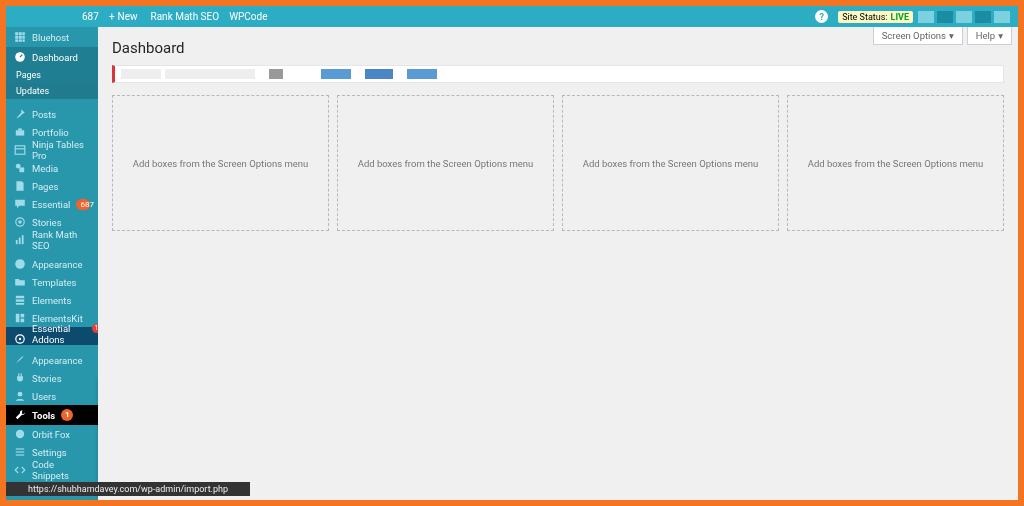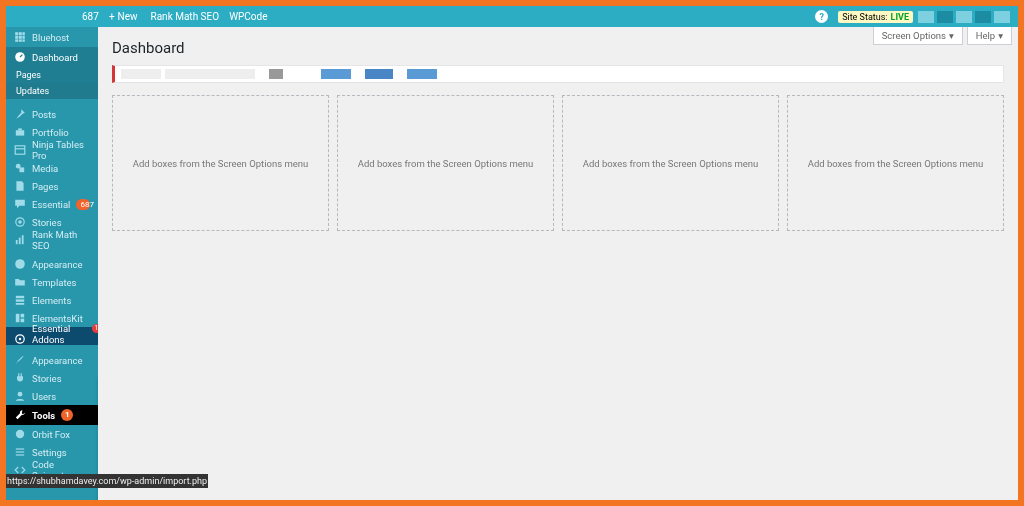--- a/index.html
+++ b/index.html
@@ -48,21 +48,21 @@
   .btn-tab { background:#fff; border:1px solid #ccd0d4; border-top:none; padding:3px 8px; font-size:9.5px; color:#666; cursor:pointer; display:flex; align-items:center; gap:3px;}
   .dash-title { font-size:15px; font-weight:400; color:#1d2327; padding:12px 14px 8px;}
   .notice { margin:0 14px 12px; background:#fff; border:1px solid #e5e5e5; border-left:3px solid #d63638; height:18px; display:flex; align-items:center; padding:0 6px; gap:4px;}
   .notice .ntile{ height:10px; background:#eee;}
   .notice .nt1{width:40px}.notice .nt2{width:90px}.notice .ntg{width:14px;background:#999}
   .notice .ntb1{width:30px;background:#5b9bd5}.notice .ntb2{width:28px;background:#4a86c5}.notice .ntb3{width:30px;background:#5b9bd5}
 
   .boxgrid { display:flex; gap:8px; padding:0 14px;}
   .box { flex:1; border:1px dashed #b4b9be; height:136px; display:flex; align-items:center; justify-content:center; color:#777; font-size:9.5px;}
 
-  .statusbar{ position:absolute; left:0; bottom:12px; background:#333; color:#eee; font-size:9px; padding:2px 1px;}
+  .statusbar{ position:absolute; left:0; bottom:4px; background:#333; color:#eee; font-size:9px; padding:2px 22px;}
 </style>
 </head>
 <body>
 
 <div class="frame">
 
   <div class="adminbar">
     <div class="ab-item">
         <span class="ico"><svg viewBox="0 0 20 20">
             <circle cx="10" cy="10" r="9" fill="none" stroke="#fff" stroke-width="1.5"></circle>

